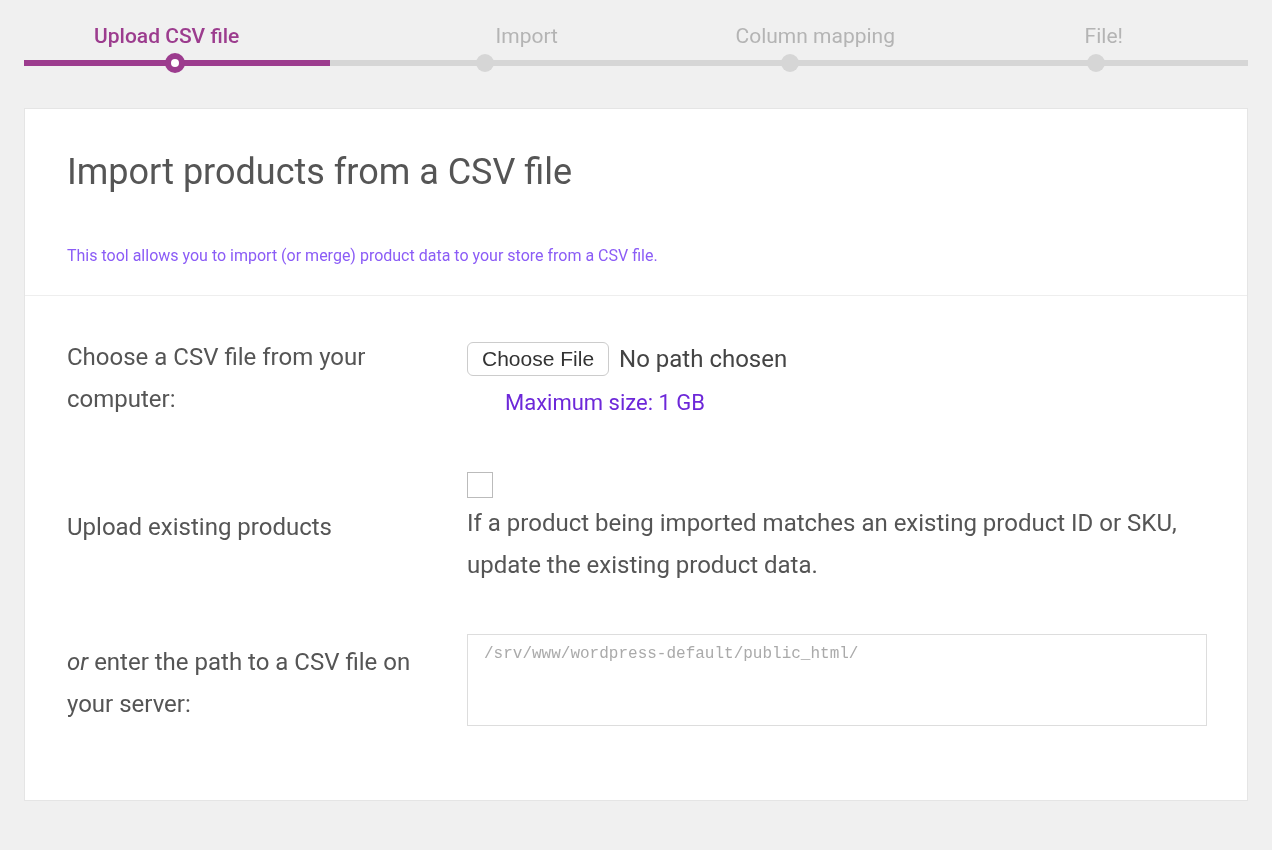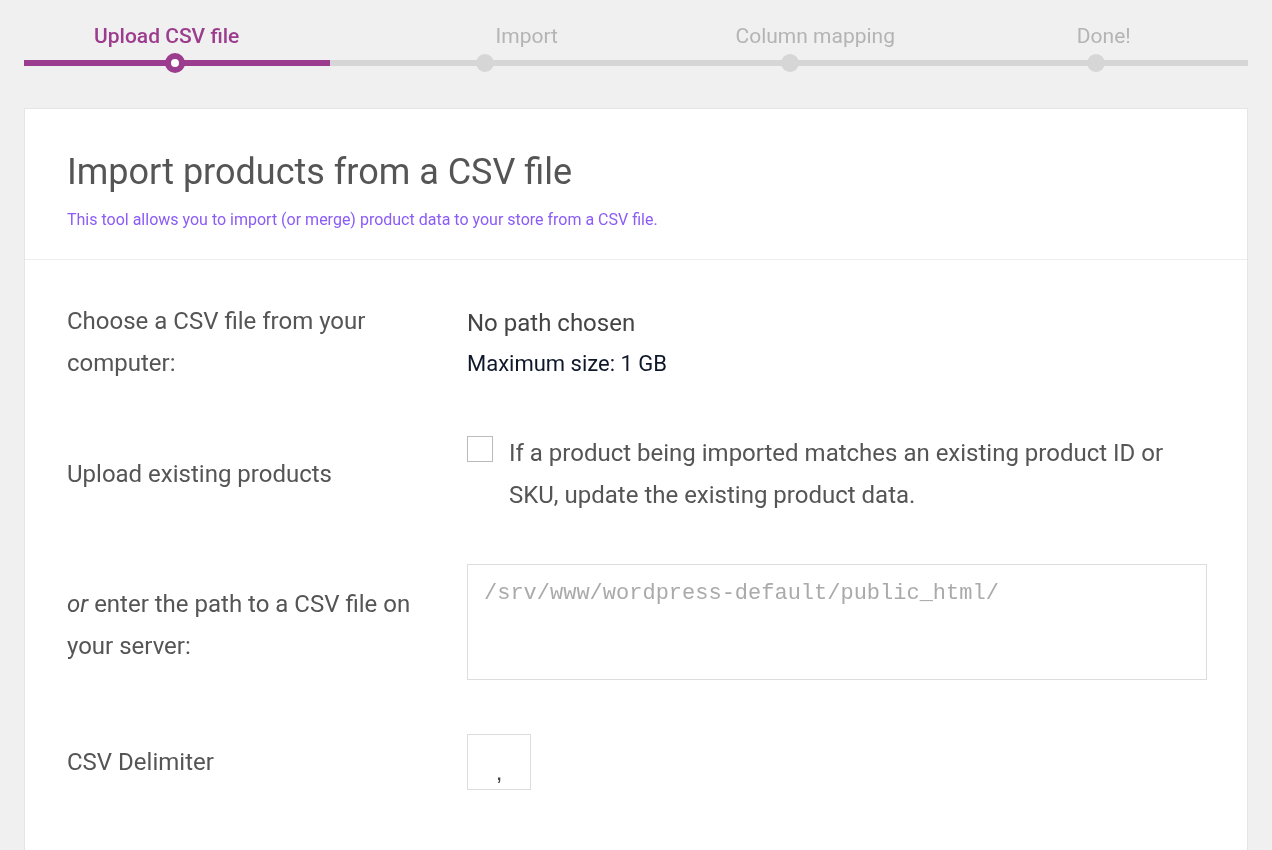--- a/index.html
+++ b/index.html
@@ -89,21 +89,21 @@
       border: 1px solid #e5e5e5;
     }
     .card-header {
       padding: 42px 42px 28px 42px;
       border-bottom: 1px solid #eee;
     }
     .card-title {
       font-size: 36px;
       color: #555;
       font-weight: 400;
-      margin-bottom: 16px;
+      margin-bottom: 52px;
     }
     .card-desc {
       font-size: 16px;
       color: #8b5cf6;
       line-height: 1.4;
     }
     .form-body {
       padding: 40px 42px 20px 42px;
     }
     .form-row {
@@ -141,45 +141,47 @@
       background: #fff;
       color: #333;
       cursor: pointer;
     }
     .file-status {
       font-size: 24px;
       color: #444;
     }
     .hint {
       font-size: 22px;
-      color: #0f172a;
+      color: #6d28d9;
+      margin-left: 38px;
     }
     .checkbox-row {
       display: flex;
       align-items: flex-start;
-      gap: 16px;
+      gap: 4px;
+      flex-direction: column;
     }
     .checkbox {
       width: 26px;
       height: 26px;
       border: 1px solid #bbb;
       background: #fff;
       margin-top: 4px;
       cursor: pointer;
       flex-shrink: 0;
     }
     .checkbox-text {
       line-height: 1.75;
     }
     .text-input {
       width: 740px;
-      height: 116px;
+      height: 92px;
       border: 1px solid #ddd;
-      padding: 16px 16px;
-      font-size: 22px;
+      padding: 10px 16px;
+      font-size: 16px;
       font-family: "Courier New", monospace;
       color: #aaa;
       resize: none;
     }
     .text-input::placeholder {
       color: #aaa;
     }
     .delimiter-input {
       width: 64px;
       height: 56px;
@@ -192,21 +194,21 @@
     }
   </style>
 </head>
 <body>
 
 <div class="progress-container">
   <div class="progress-steps">
     <div class="step-label active">Upload CSV file</div>
     <div class="step-label">Import</div>
     <div class="step-label">Column mapping</div>
-    <div class="step-label">Done!</div>
+    <div class="step-label">File!</div>
   </div>
   <div class="progress-line">
     <div class="progress-fill"></div>
   </div>
   <div class="progress-dot active dot1"></div>
   <div class="progress-dot dot2"></div>
   <div class="progress-dot dot3"></div>
   <div class="progress-dot dot4"></div>
 </div>
 
@@ -214,20 +216,21 @@
   <div class="card-header">
     <h1 class="card-title">Import products from a CSV file</h1>
     <p class="card-desc">This tool allows you to import (or merge) product data to your store from a CSV file.</p>
   </div>
   <div class="form-body">
 
     <div class="form-row">
       <div class="form-label-col">Choose a CSV file from your computer:</div>
       <div class="form-control-col">
         <div class="file-row">
+          <button class="file-btn">Choose File</button>
           <span class="file-status">No path chosen</span>
         </div>
         <div class="hint">Maximum size: 1 GB</div>
       </div>
     </div>
 
     <div class="form-row">
       <div class="form-label-col">Upload existing products</div>
       <div class="form-control-col checkbox-row">
         <div class="checkbox"></div>
@@ -237,21 +240,15 @@
 
     <div class="form-row">
       <div class="form-label-col">
         <em>or</em><span> enter the path to a CSV file on your server:</span>
       </div>
       <div class="form-control-col">
         <textarea class="text-input" placeholder="/srv/www/wordpress-default/public_html/" style=""></textarea>
       </div>
     </div>
 
-    <div class="form-row">
-      <div class="form-label-col">CSV Delimiter</div>
-      <div class="form-control-col">
-        <input type="text" class="delimiter-input" value="," style="">
-      </div>
-    </div>
 
   </div>
 </div>
 
 </body></html>

